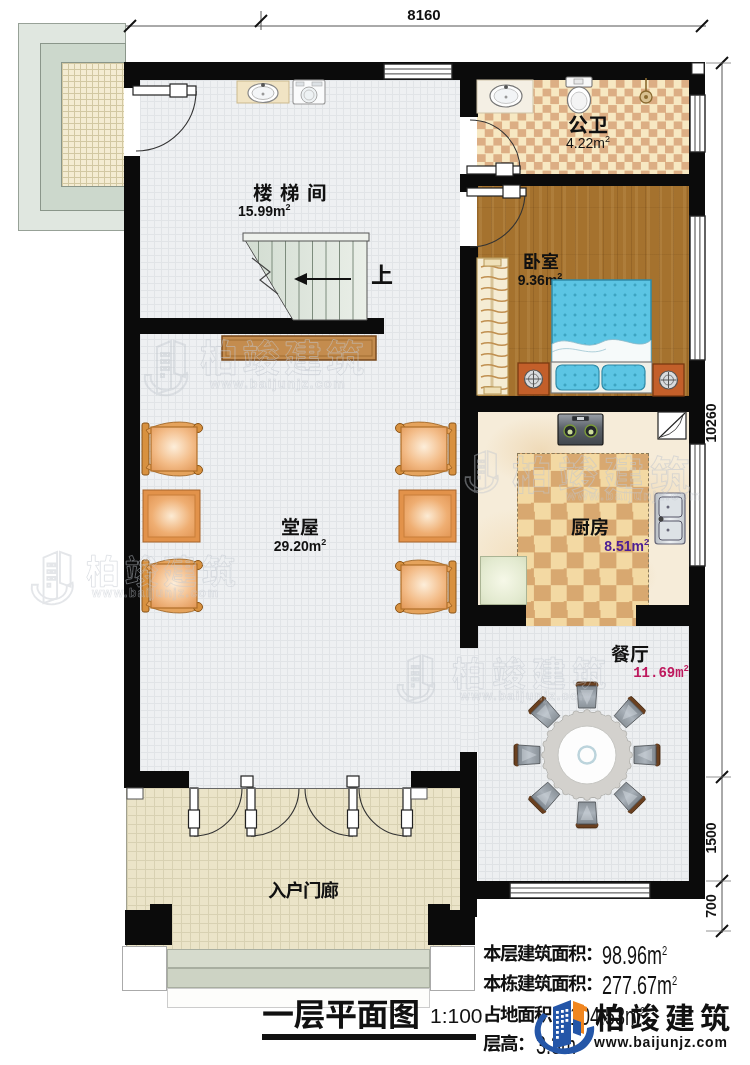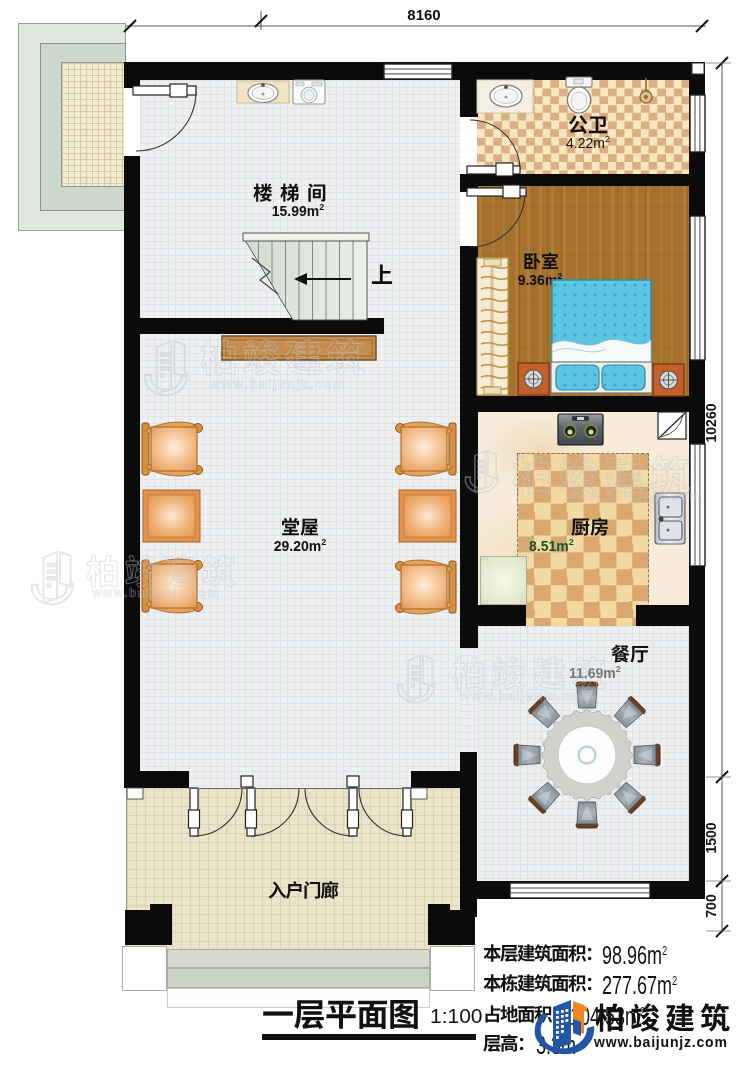--- a/index.html
+++ b/index.html
@@ -60,26 +60,26 @@
 <div class="wall" style="left:460px;top:626px;width:18px;height:22px;"></div>
 <div class="wall" style="left:460px;top:752px;width:17px;height:165px;"></div>
 <div class="wall" style="left:124px;top:771px;width:65px;height:17px;"></div>
 <div class="wall" style="left:411px;top:771px;width:49px;height:17px;"></div>
 <div class="wall" style="left:126px;top:318px;width:258px;height:16px;"></div>
 <div class="wall" style="left:460px;top:881px;width:245px;height:18px;"></div>
 <div class="wall" style="left:125px;top:910px;width:47px;height:35px;"></div>
 <div class="wall" style="left:150px;top:904px;width:22px;height:8px;"></div>
 <div class="wall" style="left:428px;top:910px;width:47px;height:35px;"></div>
 <div class="wall" style="left:428px;top:904px;width:22px;height:8px;"></div>
-<div class="abs" style="left:238px;top:202px;width:120px;text-align:center;font-size:14px;font-weight:bold;color:#111;">15.99m<sup style="font-size:9px;">2</sup></div>
+<div class="abs" style="left:238px;top:202px;width:120px;text-align:left;font-size:14px;font-weight:bold;color:#111;">15.99m<sup style="font-size:9px;">2</sup></div>
     <div class="abs" style="left:528px;top:134px;width:120px;text-align:center;font-size:14px;font-weight:normal;color:#111;">4.22m<sup style="font-size:9px;">2</sup></div>
     <div class="abs" style="left:480px;top:271px;width:120px;text-align:center;font-size:14px;font-weight:bold;color:#111;">9.36m<sup style="font-size:9px;">2</sup></div>
-    <div class="abs" style="left:529px;top:537px;width:120px;text-align:left;font-size:14px;font-weight:bold;color:#14532d;">8.51m<sup style="font-size:9px;">2</sup></div>
+    <div class="abs" style="left:529px;top:537px;width:120px;text-align:right;font-size:14px;font-weight:bold;color:#4c1d95;">8.51m<sup style="font-size:9px;">2</sup></div>
     <div class="abs" style="left:240px;top:537px;width:120px;text-align:center;font-size:14px;font-weight:bold;color:#111;">29.20m<sup style="font-size:9px;">2</sup></div>
-    <div class="abs" style="left:569px;top:664px;width:120px;text-align:left;font-size:14px;font-weight:bold;color:#737373;">11.69m<sup style="font-size:9px;">2</sup></div>
+    <div class="abs" style="left:569px;top:664px;width:120px;text-align:right;font-size:14px;font-weight:bold;color:#be185d;font-family:Liberation Mono, monospace;">11.69m<sup style="font-size:9px;">2</sup></div>
     <div class="abs" style="left:602px;top:941px;font-size:25px;color:#111;transform:scaleX(0.72);transform-origin:0 0;white-space:nowrap;">98.96m<sup style="font-size:13px;">2</sup></div>
     <div class="abs" style="left:602px;top:971px;font-size:25px;color:#111;transform:scaleX(0.72);transform-origin:0 0;white-space:nowrap;">277.67m<sup style="font-size:13px;">2</sup></div>
     <div class="abs" style="left:570px;top:1002px;font-size:25px;color:#111;transform:scaleX(0.72);transform-origin:0 0;white-space:nowrap;">104.53m<sup style="font-size:13px;">2</sup></div>
     <div class="abs" style="left:536px;top:1031px;font-size:25px;color:#111;transform:scaleX(0.72);transform-origin:0 0;white-space:nowrap;">3.3m</div>
     <svg class="abs" style="left:0;top:0;" width="750" height="1065" viewBox="0 0 750 1065">
       <defs>
         <path id="u697c" d="M829 836C813 795 782 736 757 699L819 669H723V850H612V669H510L575 701C561 735 530 789 506 828L414 787C435 751 459 704 473 669H384V572H540C487 520 416 473 351 445C374 425 408 386 424 361C489 395 557 450 612 510V388H723V512C777 456 843 404 901 372C918 398 953 438 978 458C916 484 847 526 793 572H954V669H844C871 702 901 747 935 791ZM745 218C730 177 709 144 681 117L583 154L620 218ZM423 109C474 92 524 73 573 53C514 32 439 19 345 11C361 -12 381 -55 389 -88C523 -69 623 -43 699 0C766 -31 825 -61 871 -87L949 -1C906 21 851 47 790 73C823 112 848 159 866 218H954V318H670L692 370L576 391C567 367 557 343 545 318H371V218H493C470 178 446 140 423 109ZM160 850V663H46V552H158C132 431 79 290 22 212C40 180 67 125 78 91C108 138 136 203 160 276V-89H269V375C289 335 307 296 317 268L387 350C370 377 295 487 269 521V552H355V663H269V850Z"></path>
 <path id="u68af" d="M169 850V663H40V552H162C134 431 80 290 19 212C39 180 65 125 77 91C111 142 143 215 169 296V-89H278V368C297 328 315 288 325 260L395 341C378 369 305 483 278 518V552H377V663H278V850ZM613 404V326H521L530 404ZM436 502C429 413 415 301 402 228H570C511 147 424 76 333 36C357 14 391 -26 408 -53C484 -13 555 49 613 122V-88H725V228H847C843 146 838 113 830 102C823 94 816 92 804 92C794 92 774 93 749 95C764 66 774 20 776 -15C812 -16 845 -14 864 -10C888 -6 904 2 921 23C942 50 949 125 955 285C956 298 957 326 957 326H725V404H932V687H835C858 726 882 772 904 817L788 850C773 800 745 734 720 687H589L625 703C613 744 583 803 550 847L457 809C480 773 504 725 517 687H405V588H613V502ZM725 588H823V502H725Z"></path>
 <path id="u95f4" d="M71 609V-88H195V609ZM85 785C131 737 182 671 203 627L304 692C281 737 226 799 180 843ZM404 282H597V186H404ZM404 473H597V378H404ZM297 569V90H709V569ZM339 800V688H814V40C814 28 810 23 797 23C786 23 748 22 717 24C731 -5 746 -52 751 -83C814 -83 861 -81 895 -63C928 -44 938 -16 938 40V800Z"></path>
 <path id="u516c" d="M297 827C243 683 146 542 38 458C70 438 126 395 151 372C256 470 363 627 429 790ZM691 834 573 786C650 639 770 477 872 373C895 405 940 452 972 476C872 563 752 710 691 834ZM151 -40C200 -20 268 -16 754 25C780 -17 801 -57 817 -90L937 -25C888 69 793 211 709 321L595 269C624 229 655 183 685 137L311 112C404 220 497 355 571 495L437 552C363 384 241 211 199 166C161 121 137 96 105 87C121 52 144 -14 151 -40Z"></path>

